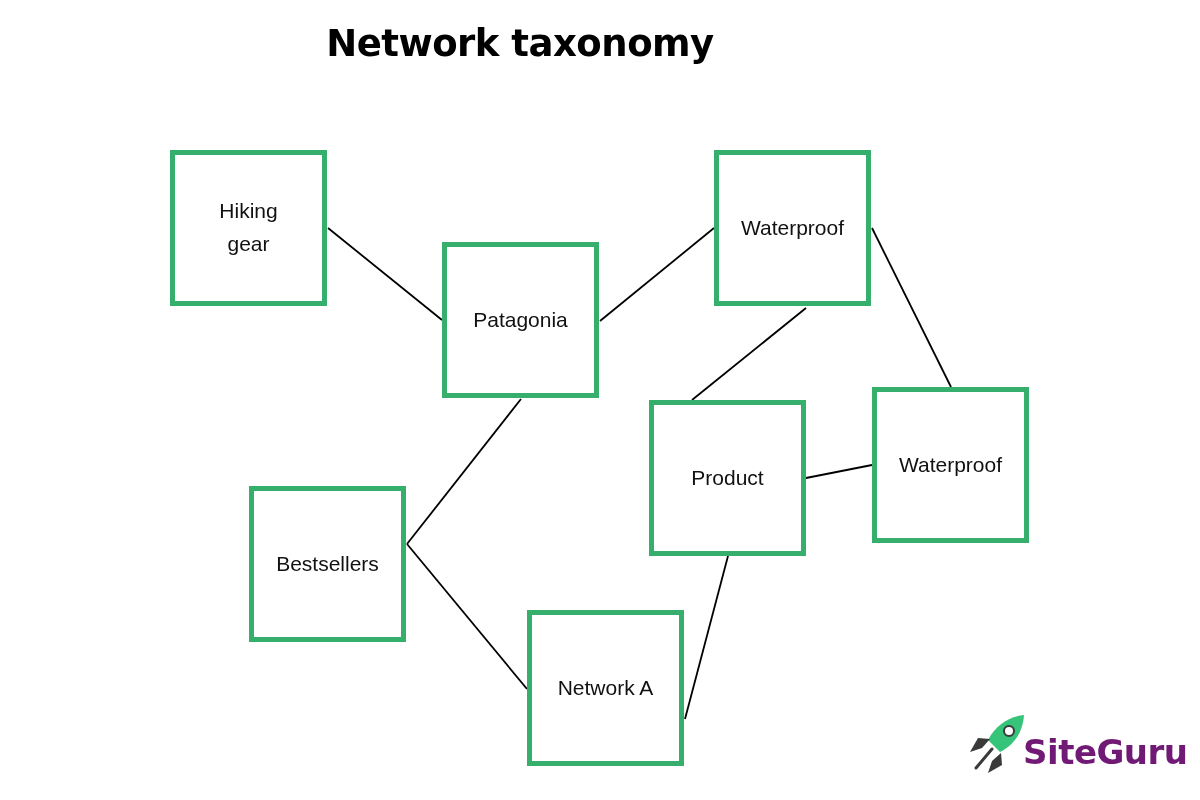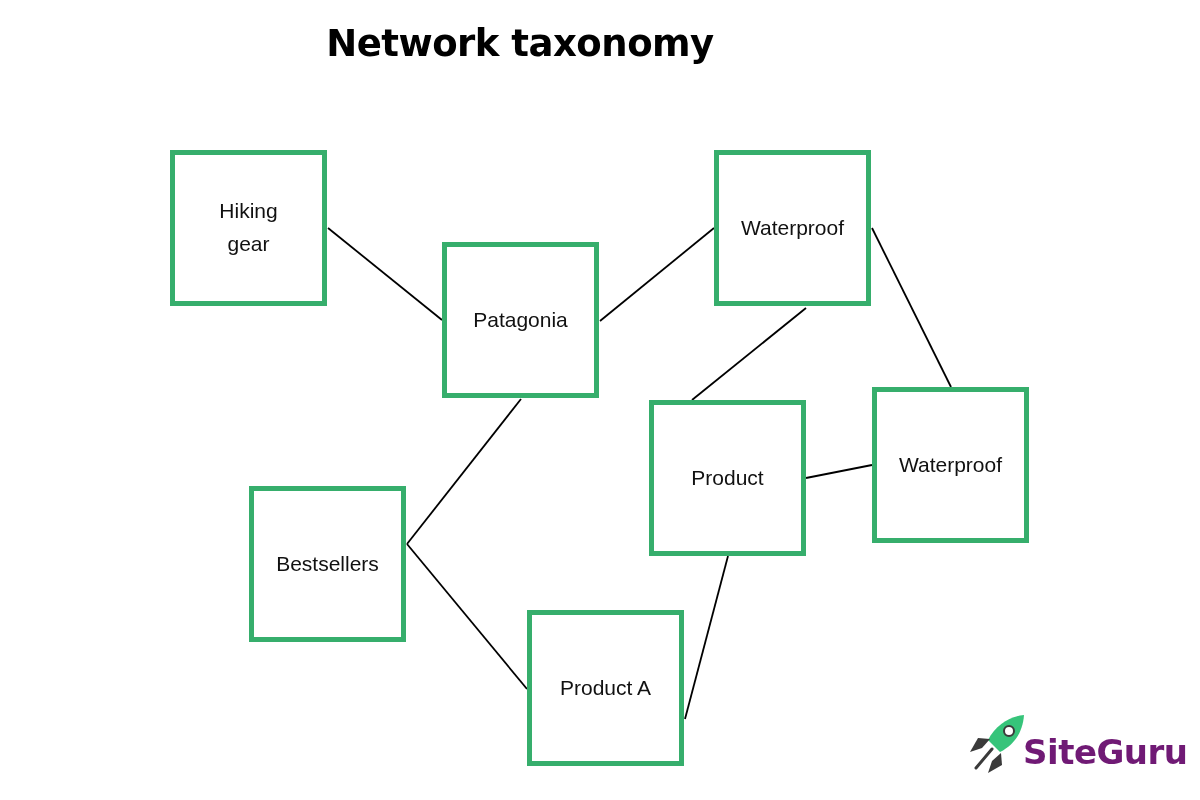--- a/index.html
+++ b/index.html
@@ -65,21 +65,21 @@
 <div class="node" style="left:649px;top:400px;">
   <span>Product</span>
 </div>
 <div class="node" style="left:872px;top:387px;">
   <span>Waterproof</span>
 </div>
 <div class="node" style="left:249px;top:466px;margin-top:20px;">
   <span>Bestsellers</span>
 </div>
 <div class="node" style="left:527px;top:610px;">
-  <span>Product A</span>
+  <span>Network A</span>
 </div>
 
 <div class="logo">
   <svg width="60" height="75" viewBox="0 0 60 75">
 
     <path d="M58 3 C 45 4, 30 12, 22 28 L 34 40 C 50 32, 57 18, 58 3 Z" fill="#36c47a"></path>
     <circle cx="43" cy="19" r="5" fill="#ffffff" stroke="#3a3a3a" stroke-width="2"></circle>
 
     <path d="M24 27 L 12 26 L 4 40 L 16 36 Z" fill="#3a3a3a"></path>
     <path d="M35 41 L 36 53 L 22 61 L 26 49 Z" fill="#3a3a3a"></path>

